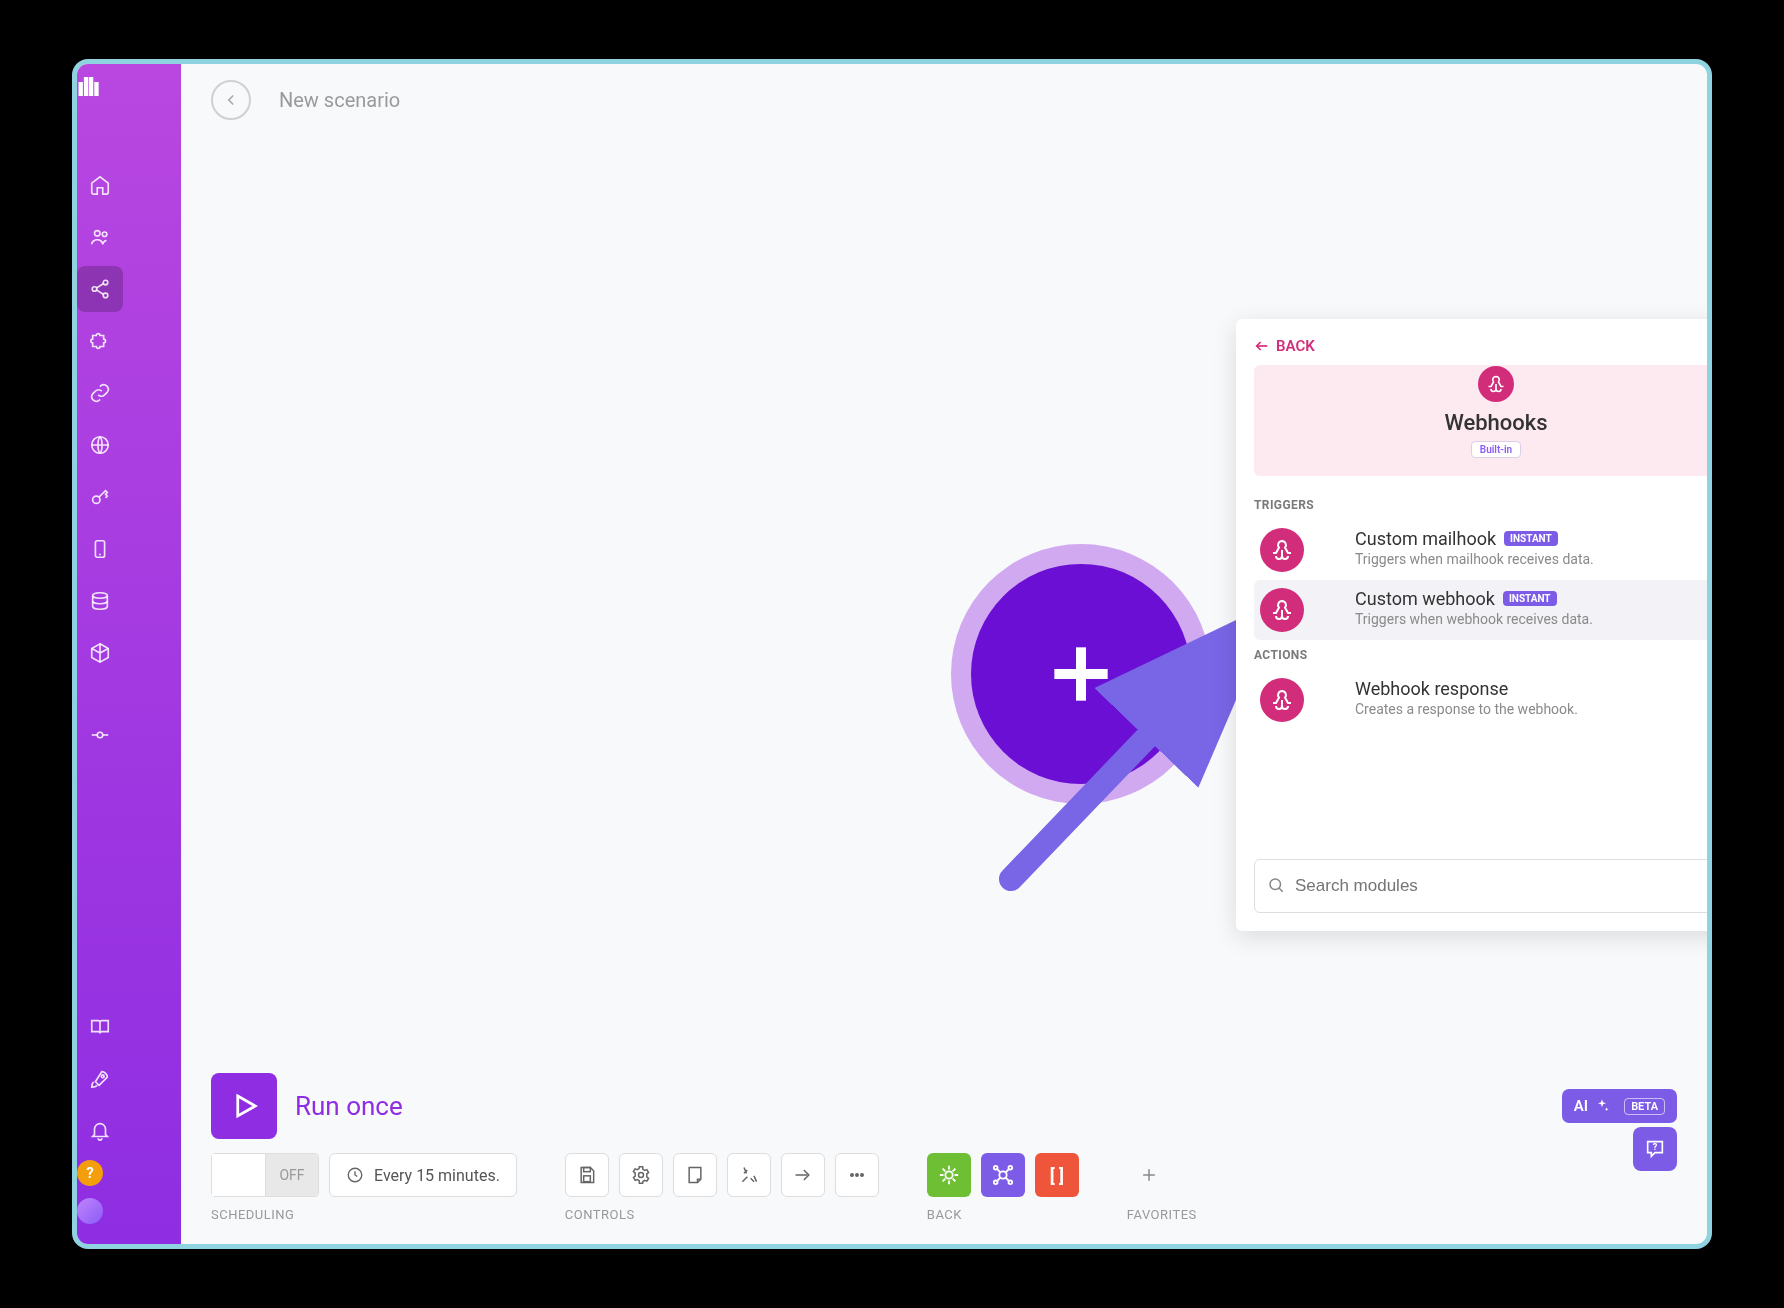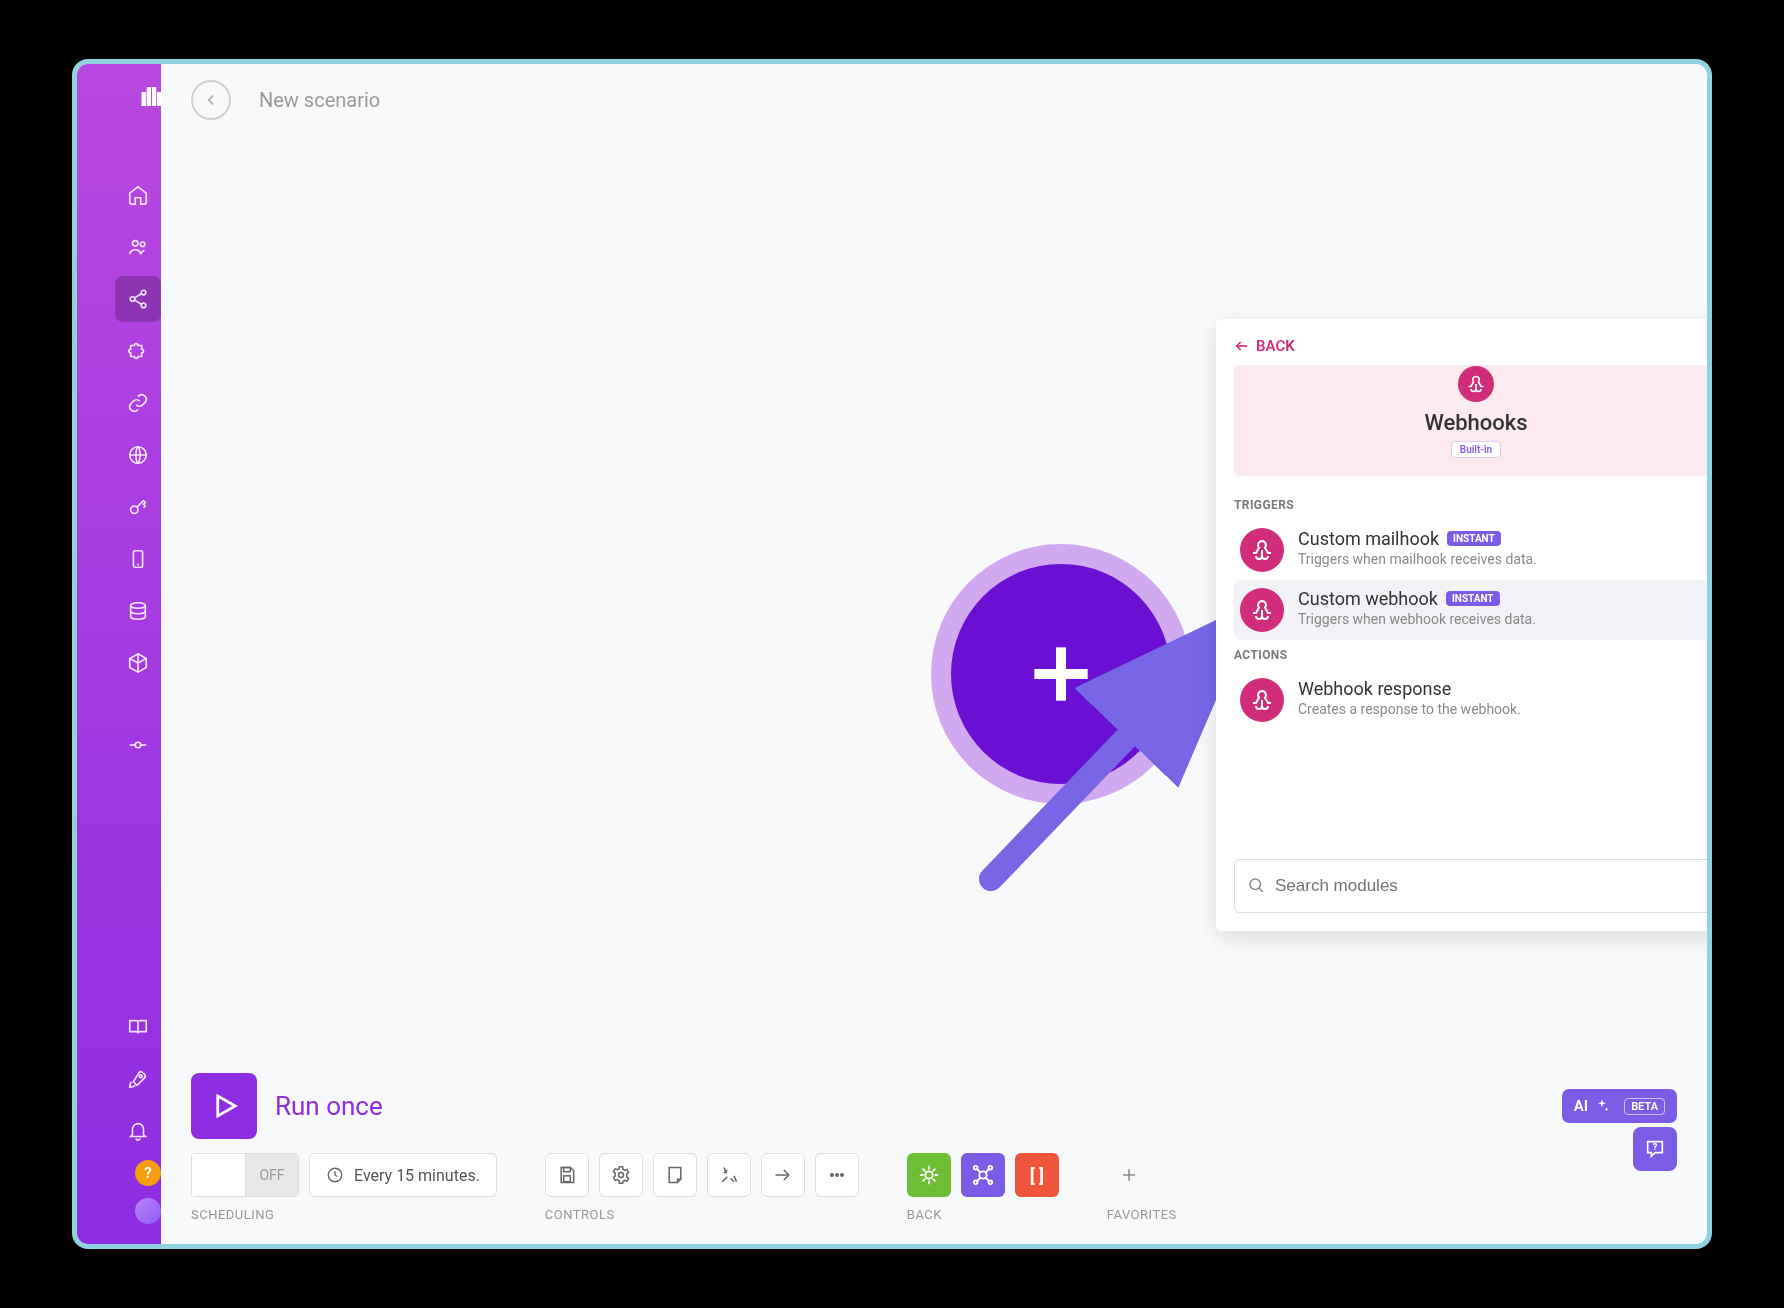--- a/index.html
+++ b/index.html
@@ -16,26 +16,26 @@
   width: 1640px;
   height: 1190px;
   background: #f8f9fb;
   border-radius: 16px;
   border: 5px solid #8fd3e0;
   display: flex;
   overflow: hidden;
   position: relative;
 }
 .sidebar {
-  width: 84px;
+  width: 104px;
   background: linear-gradient(180deg, #b947e0 0%, #8e2de2 100%);
   display: flex;
   flex-direction: column;
-  align-items: flex-end;
-  padding-top: 18px;
+  align-items: flex-start;
+  padding-top: 8px;
   flex-shrink: 0;
 }
 .logo {
   color: #fff;
   font-weight: 900;
   font-size: 26px;
   letter-spacing: -2px;
   margin-bottom: 60px;
 }
 .side-icon {
@@ -191,20 +191,21 @@
   color: #7a7a7a;
   letter-spacing: 0.4px;
   margin: 8px 0 8px;
 }
 .module-row {
   display: flex;
   align-items: flex-start;
   padding: 8px 6px;
   border-radius: 6px;
   cursor: pointer;
+  gap: 37px;
 }
 .module-row.hl { background: #f2f2f7; }
 .module-row .wh-icon { margin-top: 0; flex-shrink: 0; margin-right: 14px; width: 44px; height: 44px; }
 .module-row .wh-icon svg { width: 24px; height: 24px; }
 .module-title {
   font-size: 18px;
   color: #333;
   display: flex;
   align-items: center;
 }

